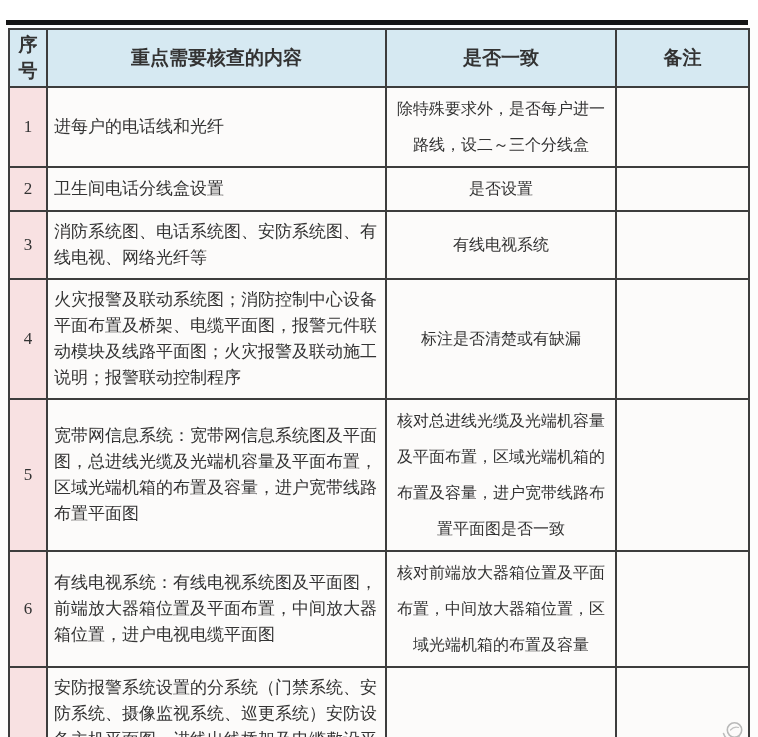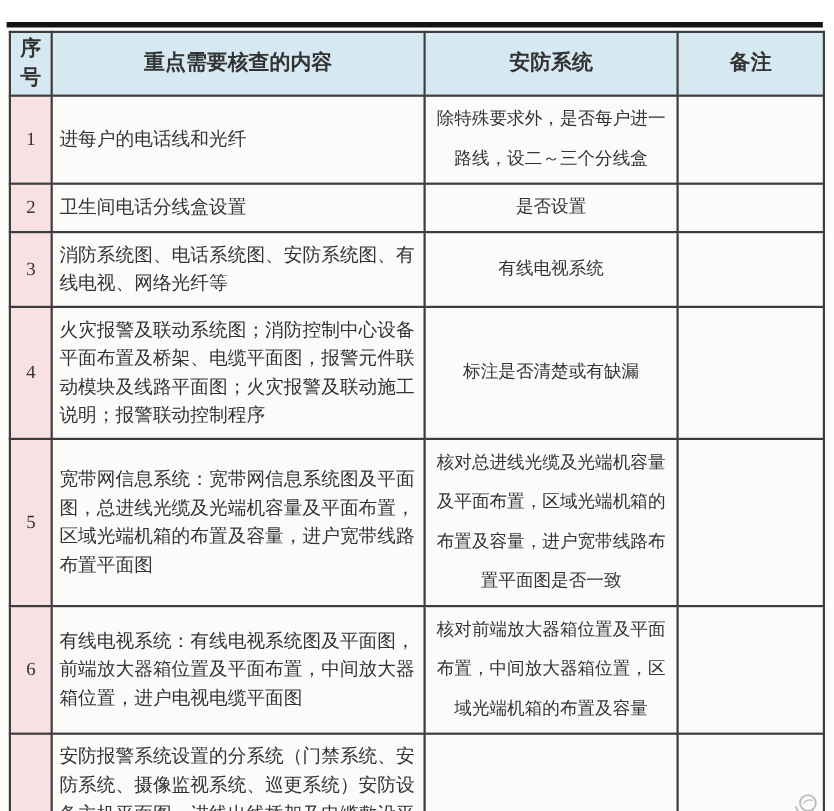--- a/index.html
+++ b/index.html
@@ -92,21 +92,21 @@
     <colgroup>
       <col style="width:38px">
       <col style="width:339px">
       <col style="width:230px">
       <col style="width:133px">
     </colgroup>
     <thead>
       <tr>
         <th class="no-col">序号</th>
         <th>重点需要核查的内容</th>
-        <th>安防系统</th>
+        <th>是否一致</th>
         <th>备注</th>
       </tr>
     </thead>
     <tbody>
       <tr class="r1">
         <td class="no-cell">1</td>
         <td class="content-cell">进每户的电话线和光纤</td>
         <td class="problem-cell">除特殊要求外，是否每户进一路线，设二～三个分线盒</td>
         <td class="remark-cell"></td>
       </tr>

